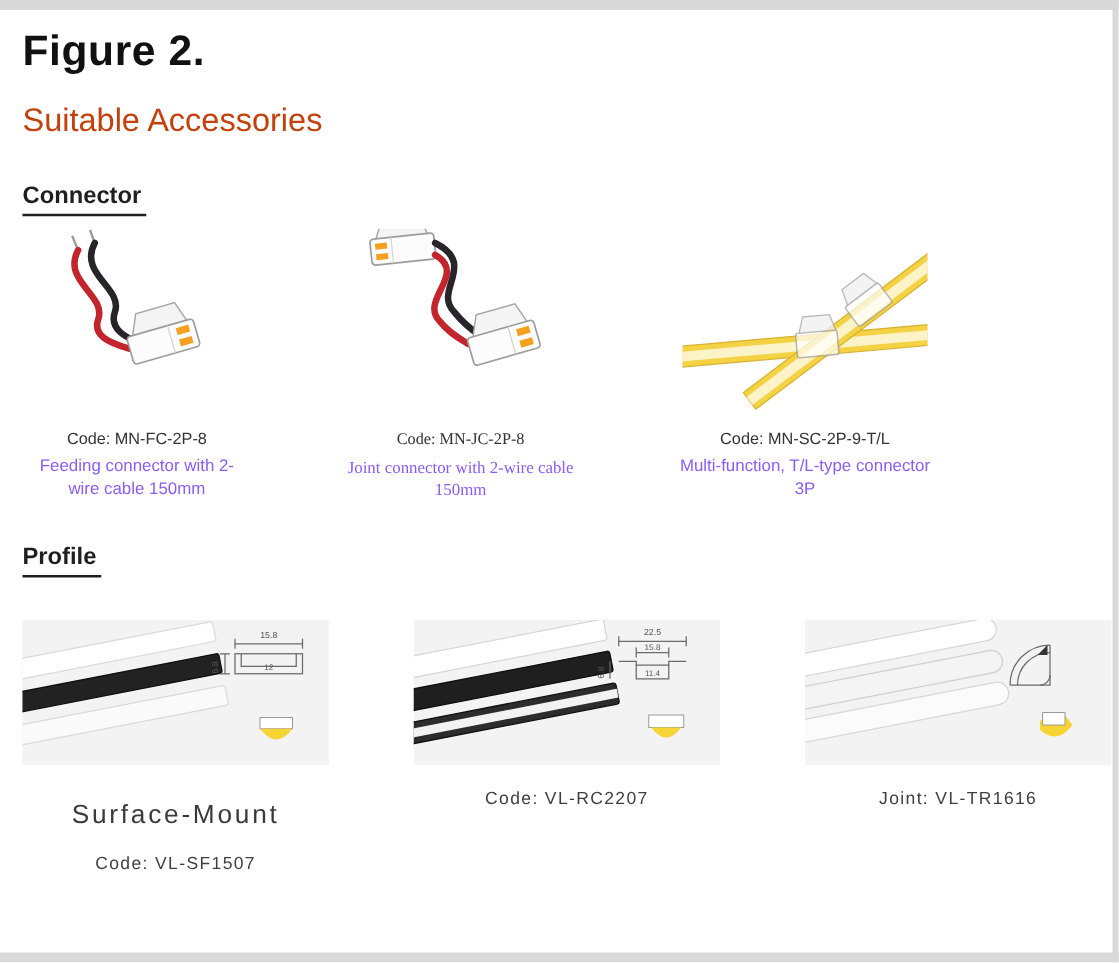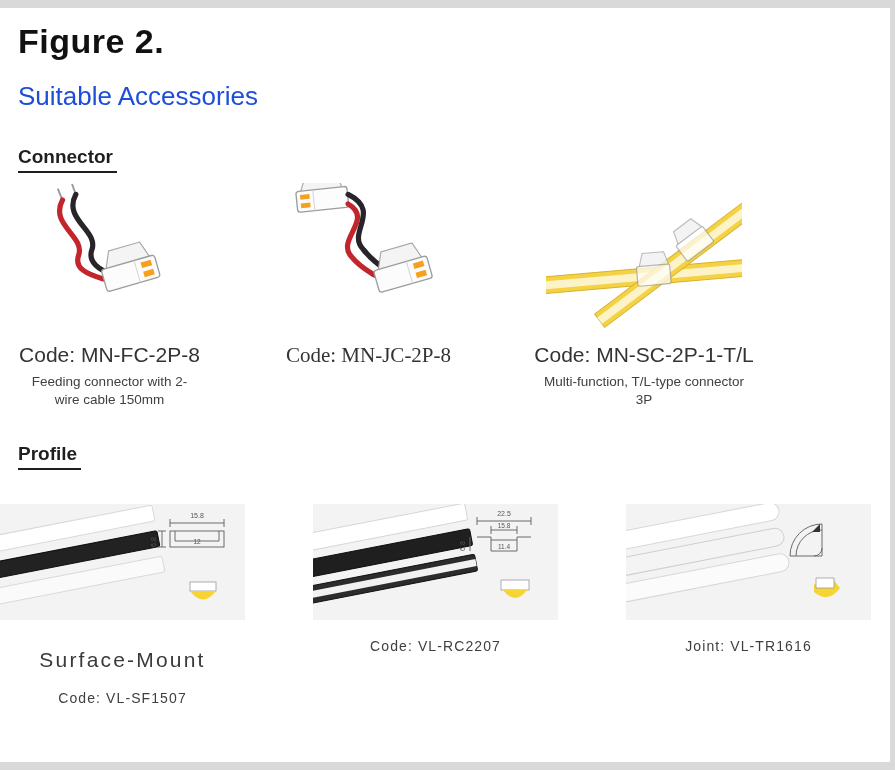--- a/index.html
+++ b/index.html
@@ -8,40 +8,40 @@
     font-family: "Liberation Sans", sans-serif;
     background: #ffffff;
   }
   .page { position: relative; width: 895px; height: 770px; background: #ffffff; overflow: hidden; }
   .edge-top    { position: absolute; top: 0; left: 0; width: 100%; height: 8px; background: #d9d9d9; }
   .edge-bottom { position: absolute; bottom: 0; left: 0; width: 100%; height: 8px; background: #d9d9d9; }
   .edge-right  { position: absolute; top: 0; right: 0; width: 5px; height: 100%; background: #d9d9d9; }
   .content { position: absolute; top: 8px; left: 0; width: 768px; }
 
   .figure-title { margin: 14px 0 0 18px; font-size: 34px; font-weight: bold; letter-spacing: 0.5px; color: #111; }
-  .subtitle     { margin: 20px 0 0 18px; font-size: 26px; font-weight: normal; color: #1d4ed8; }
+  .subtitle     { margin: 20px 0 0 18px; font-size: 26px; font-weight: normal; color: #c2410c; }
 
   .section-heading {
     display: inline-block; margin: 34px 0 0 18px;
     font-size: 19px; font-weight: bold; color: #1f1f1f;
     border-bottom: 2px solid #1f1f1f; padding: 0 4px 3px 0;
   }
   .section-heading.profile { }
 
   .connector-row { display: flex; justify-content: space-between; padding: 0 10px 0 12px; margin-top: 10px; }
   .connector-item { text-align: center; }
   .connector-item.c1 { width: 195px; }
   .connector-item.c2 { width: 215px; font-family: Liberation Serif, serif; }
   .connector-item.c3 { width: 200px; }
   .connector-item.c4 { width: 228px; }
   .connector-illus { height: 152px; display: flex; align-items: center; justify-content: center; }
-  .connector-code { margin-top: 8px; font-size: 21px; color: #333; }
-  .connector-desc { margin-top: 6px; padding: 0 8px; font-size: 13.5px; line-height: 1.35; color: #404040; }
-
-  .profile-row { display: flex; gap: 68px; padding-left: 0; margin-top: 34px; }
+  .connector-code { margin-top: 8px; font-size: 13px; color: #333; }
+  .connector-desc { margin-top: 6px; padding: 0 8px; font-size: 13.5px; line-height: 1.35; color: #8b5cf6; }
+
+  .profile-row { display: flex; gap: 68px; padding-left: 18px; margin-top: 34px; }
   .profile-item { width: 245px; text-align: center; }
   .profile-photo { width: 245px; height: 116px; background: #f3f3f3; }
   .profile-name { margin-top: 28px; font-size: 21px; letter-spacing: 2.2px; color: #3a3a3a; }
   .profile-code { margin-top: 18px; font-size: 14px; letter-spacing: 1.1px; color: #3f3f3f; }
 
   svg text { font-family: "Liberation Sans", sans-serif; }
 </style>
 </head>
 <body>
 
@@ -96,20 +96,21 @@
             <g transform="translate(108,104) rotate(-16)">
               <path d="M5,-11 L13,-29 L47,-29 L53,-11" fill="#f4f4f4" stroke="#a6a6a6" stroke-width="1.2"></path>
               <rect x="0" y="-12" width="58" height="24" rx="3" fill="#fcfcfc" stroke="#9c9c9c" stroke-width="1.4"></rect>
               <line x1="36" y1="-12" x2="36" y2="12" stroke="#d2d2d2" stroke-width="1"></line>
               <rect x="42" y="-8" width="11" height="6" fill="#f5a11f"></rect>
               <rect x="42" y="2" width="11" height="6" fill="#f5a11f"></rect>
             </g>
           </svg>
         </div>
         <div class="connector-code">Code: MN-JC-2P-8</div>
+        <div class="connector-desc">Joint connector with 2-wire cable 150mm</div>
       </div>
 
 
       <div class="connector-item c4">
         <div class="connector-illus">
           <svg viewBox="0 0 200 160" width="196" height="157">
             <g transform="rotate(-5 100 98)">
               <rect x="-6" y="89" width="212" height="17" stroke="#d6b22e" stroke-width="1" fill="#f4d243"></rect>
               <rect x="-6" y="93.5" width="212" height="8" fill="#fcf3c8"></rect>
             </g>
@@ -120,21 +121,21 @@
             <g transform="translate(152,64) rotate(-37)">
               <path d="M-14,-10 L-10,-23 L12,-23 L16,-10" fill="#f1f1f1" opacity="0.8" stroke="#a9a9a9" stroke-width="1.1"></path>
               <rect x="-17" y="-10" width="34" height="20" rx="2" fill="#ffffff" opacity="0.72" stroke="#9c9c9c" stroke-width="1.2"></rect>
             </g>
             <g transform="translate(110,96) rotate(-5)">
               <path d="M-14,-10 L-10,-23 L12,-23 L16,-10" fill="#f1f1f1" opacity="0.8" stroke="#a9a9a9" stroke-width="1.1"></path>
               <rect x="-17" y="-10" width="34" height="20" rx="2" fill="#ffffff" opacity="0.72" stroke="#9c9c9c" stroke-width="1.2"></rect>
             </g>
           </svg>
         </div>
-        <div class="connector-code">Code: MN-SC-2P-1-T/L</div>
+        <div class="connector-code">Code: MN-SC-2P-9-T/L</div>
         <div class="connector-desc">Multi-function, T/L-type connector 3P</div>
       </div>
 
     </div>
 
     <div class="section-heading profile">Profile</div>
 
     <div class="profile-row">
 
       <div class="profile-item">

